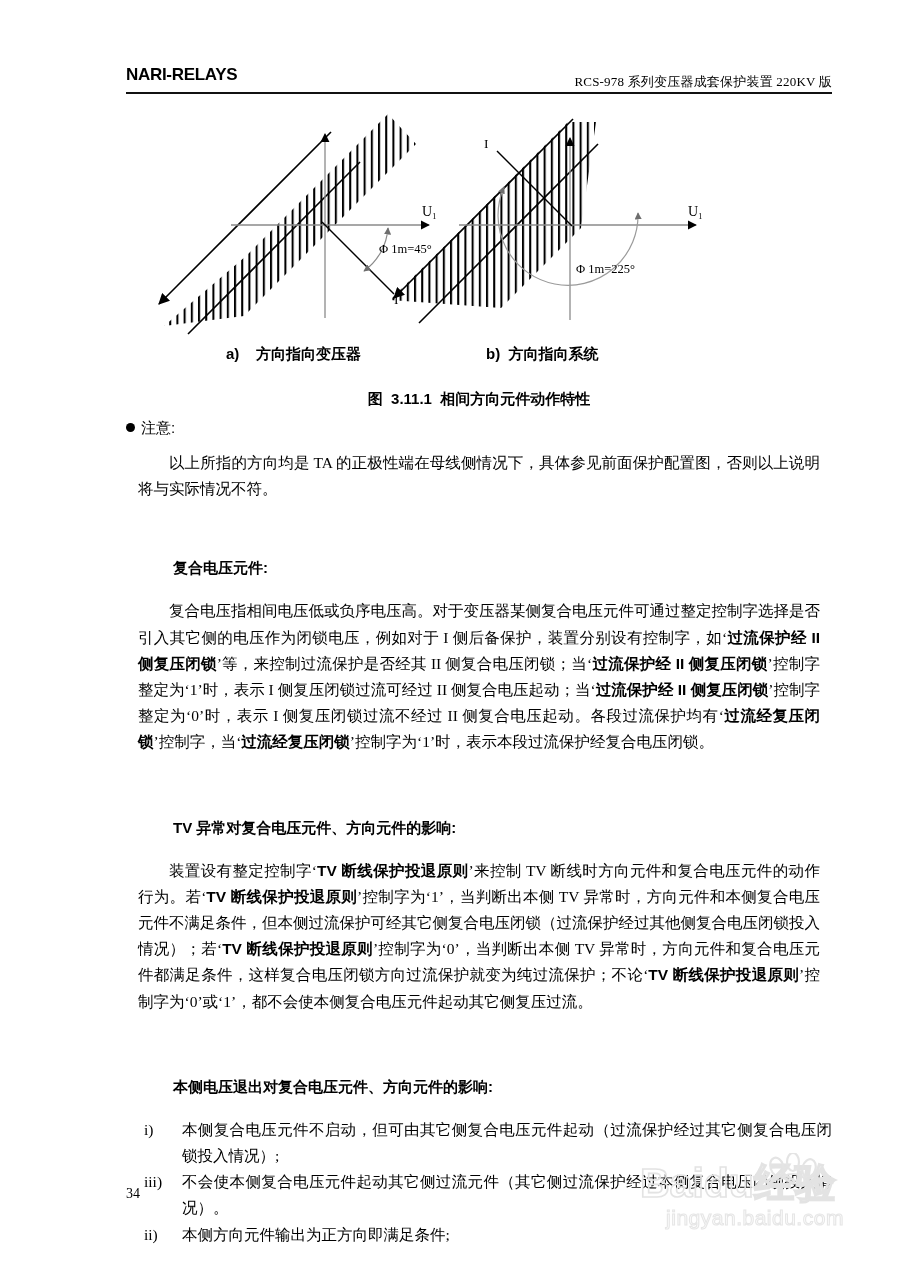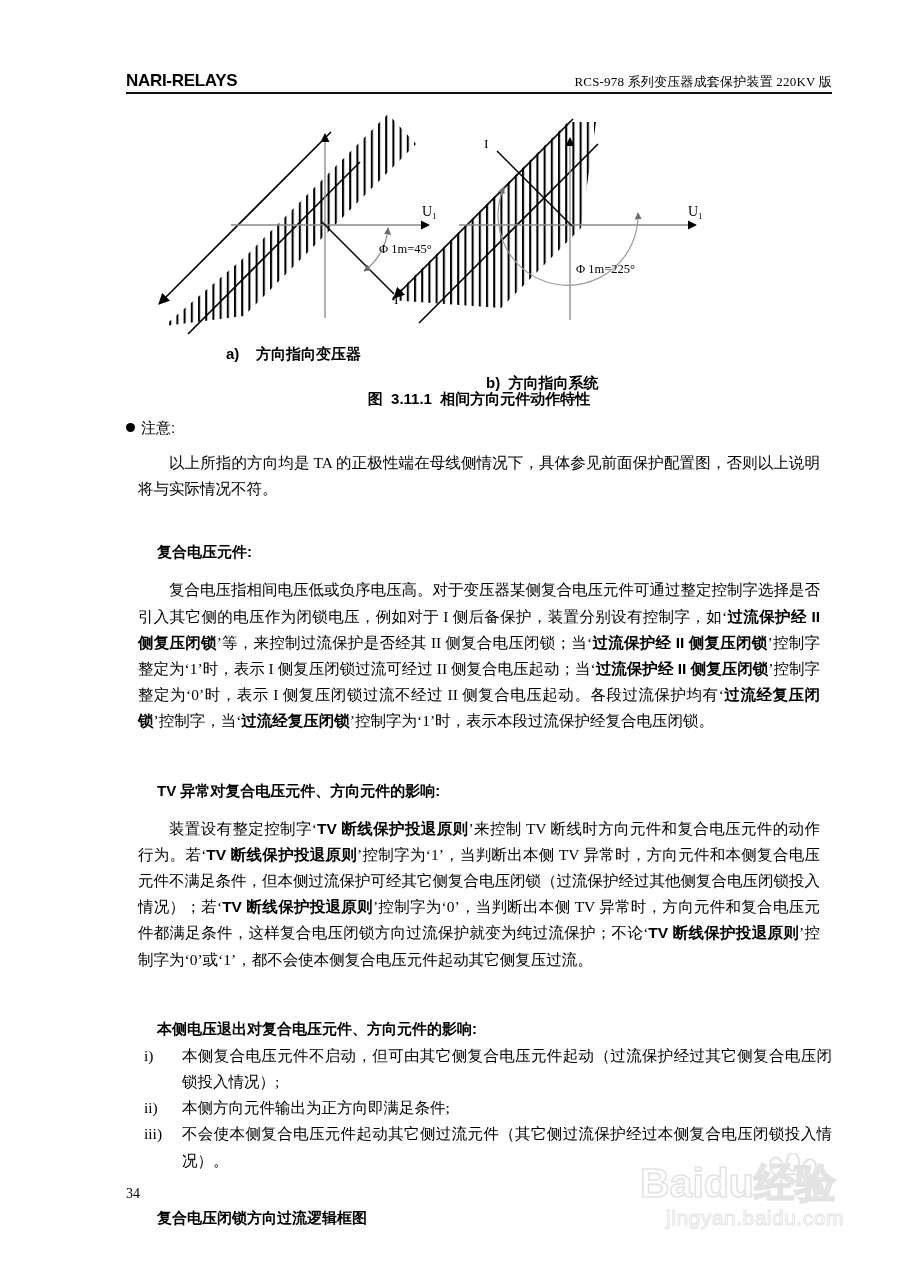--- a/index.html
+++ b/index.html
@@ -34,21 +34,21 @@
     display: flex;
     align-items: flex-end;
     justify-content: space-between;
   }
   .brand {
     font-family: "Liberation Sans", "DejaVu Sans", sans-serif;
     font-weight: bold;
     font-size: 17px;
     letter-spacing: -0.3px;
     line-height: 1;
-    padding-bottom: 3px;
+    padding-bottom: 9px;
   }
   .header-title {
     font-size: 13px;
     line-height: 1;
     padding-bottom: 4px;
     letter-spacing: 0.2px;
   }
 
   
   .figure-area {
@@ -64,21 +64,21 @@
     position: absolute;
     left: 126px;
     top: 345px;
     width: 706px;
     height: 22px;
     font-family: "Liberation Sans", "DejaVu Sans", sans-serif;
     font-weight: bold;
     font-size: 15px;
   }
   .subcap-a { position: absolute; left: 100px; top: 0; white-space: pre; }
-  .subcap-b { position: absolute; left: 360px; top: 0; white-space: pre; margin-top: 29px; }
+  .subcap-b { position: absolute; left: 360px; top: 0; white-space: pre; }
 
   .fig-caption {
     position: absolute;
     left: 126px;
     top: 390px;
     width: 706px;
     text-align: center;
     font-family: "Liberation Sans", "DejaVu Sans", sans-serif;
     font-weight: bold;
     font-size: 15px;
@@ -116,21 +116,21 @@
     text-align: justify;
     text-justify: inter-ideograph;
     text-indent: 2em;
   }
 
   .sec-head {
     font-family: "Liberation Sans", "DejaVu Sans", sans-serif;
     font-weight: bold;
     font-size: 15px;
     line-height: 26px;
-    margin: 1px;
+    margin: 17px;
     text-indent: 2em;
   }
   b.kw {
     font-family: "Liberation Sans", "DejaVu Sans", sans-serif;
     font-weight: bold;
   }
   .gap-mid   { height: 24px; }
   .gap-big   { height: 30px; }
 
   
@@ -306,26 +306,26 @@
     <div class="gap-big"></div>
 
     <div class="sec-head">本侧电压退出对复合电压元件、方向元件的影响:</div>
 
     <ol class="roman">
       <li>
         <span class="marker">i)</span>
         <span>本侧复合电压元件不启动，但可由其它侧复合电压元件起动（过流保护经过其它侧复合电压闭锁投入情况）;</span>
       </li>
       <li>
+        <span class="marker">iii)</span>
+        <span>不会使本侧复合电压元件起动其它侧过流元件（其它侧过流保护经过本侧复合电压闭锁投入情况）。</span>
+      </li>
+      <li>
         <span class="marker">ii)</span>
         <span>本侧方向元件输出为正方向即满足条件;</span>
-      </li>
-      <li>
-        <span class="marker">iii)</span>
-        <span>不会使本侧复合电压元件起动其它侧过流元件（其它侧过流保护经过本侧复合电压闭锁投入情况）。</span>
       </li>
     </ol>
 
     <div class="gap-big"></div>
 
     <div class="sec-head">复合电压闭锁方向过流逻辑框图</div>
   </div>
 
   <div class="page-number">34</div>
 

